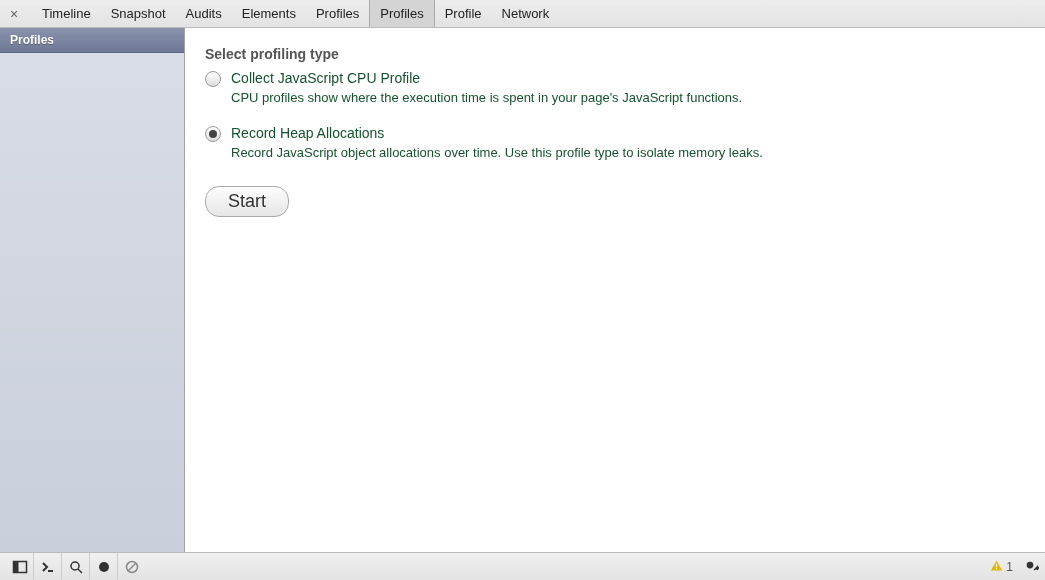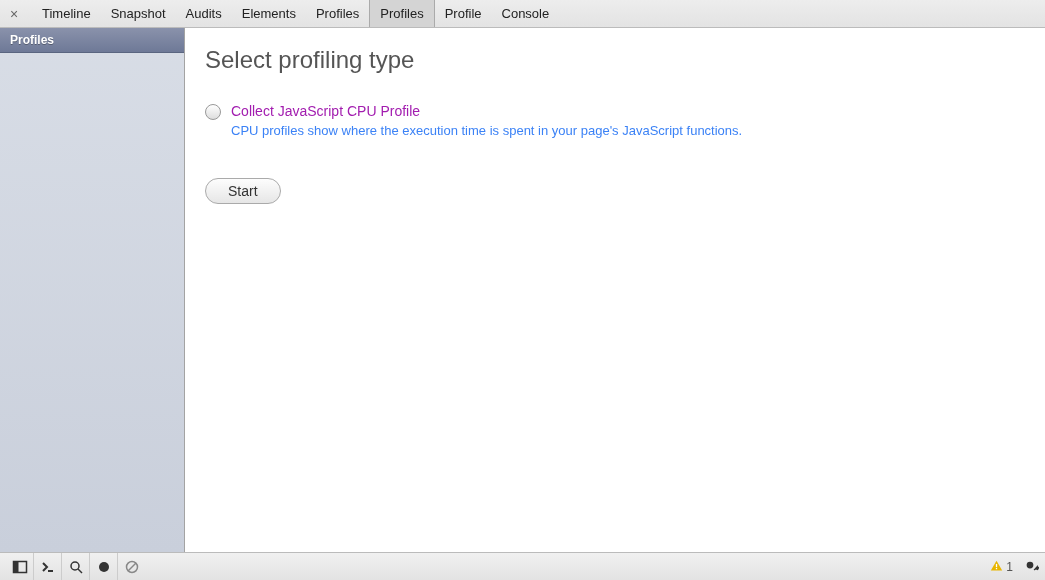--- a/index.html
+++ b/index.html
@@ -67,24 +67,24 @@
       text-shadow: 0 1px 0 rgba(0,0,0,0.3);
       border-bottom: 1px solid #5a6580;
     }
     .content {
       flex: 1;
       padding: 18px 20px;
       overflow: auto;
       background: #fff;
     }
     .heading {
-      font-size: 24px;
+      font-size: 14px;
       color: #555;
-      margin-bottom: 29px;
-      font-weight: normal;
+      margin-bottom: 8px;
+      font-weight: bold;
     }
     .option {
       display: flex;
       align-items: flex-start;
       margin-bottom: 18px;
       cursor: pointer;
     }
     .radio {
       width: 16px;
       height: 16px;
@@ -101,32 +101,32 @@
     .radio.checked::after {
       content: "";
       width: 8px;
       height: 8px;
       border-radius: 50%;
       background: #444;
     }
     .option-text { flex: 1; }
     .option-label {
       font-size: 14px;
-      color: #a21caf;
+      color: #14532d;
       margin-bottom: 3px;
     }
     .option-desc {
       font-size: 13px;
-      color: #3b82f6;
+      color: #14532d;
       line-height: 1.4;
     }
     .start-btn {
-      margin-top: 20px;
+      margin-top: 6px;
       padding: 4px 22px;
-      font-size: 14px;
+      font-size: 18px;
       border-radius: 14px;
       border: 1px solid #aaa;
       background: linear-gradient(#fdfdfd, #e6e6e6);
       cursor: pointer;
       color: #333;
     }
     .bottom-bar {
       height: 28px;
       background: linear-gradient(#f0f0f0, #e3e3e3);
       border-top: 1px solid #bbb;
@@ -166,37 +166,44 @@
 <div class="top-tabs">
   <div class="close-x">×</div>
 
 <div class="tab">Timeline</div>
     <div class="tab">Snapshot</div>
     <div class="tab">Audits</div>
     <div class="tab">Elements</div>
     <div class="tab">Profiles</div>
     <div class="tab selected">Profiles</div>
     <div class="tab">Profile</div>
-    <div class="tab">Console</div>
+    <div class="tab">Network</div>
   </div>
 
 <div class="main-area">
   <div class="sidebar">
     <div class="sidebar-header">Profiles</div>
   </div>
   <div class="content">
     <div class="heading">Select profiling type</div>
     <div id="options-container">
         <div class="option">
           <div class="radio"></div>
           <div class="option-text">
             <div class="option-label">Collect JavaScript CPU Profile</div>
             <div class="option-desc">CPU profiles show where the execution time is spent in your page's JavaScript functions.</div>
           </div>
         </div>
+        <div class="option">
+          <div class="radio checked"></div>
+          <div class="option-text">
+            <div class="option-label">Record Heap Allocations</div>
+            <div class="option-desc">Record JavaScript object allocations over time. Use this profile type to isolate memory leaks.</div>
+          </div>
+        </div>
       </div>
     <button class="start-btn">Start</button>
   </div>
 </div>
 
 <div class="bottom-bar">
   <div class="bottom-left">
     <div class="icon-btn">
       <svg viewBox="0 0 16 16">
           <rect x="1.5" y="2.5" width="13" height="11" fill="none" stroke="#333" stroke-width="1.5"></rect>

